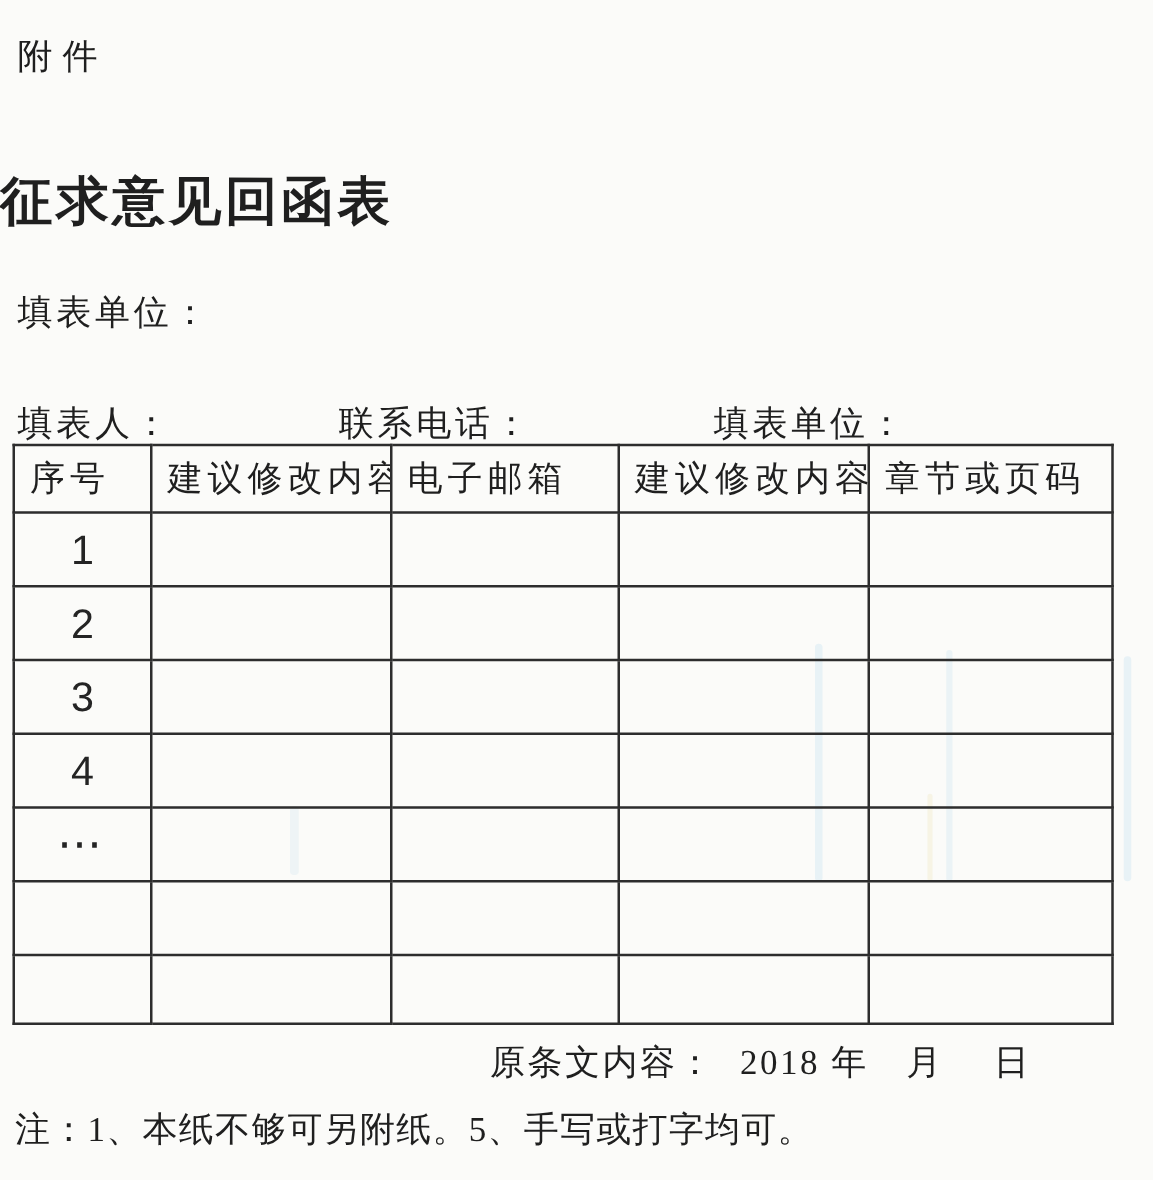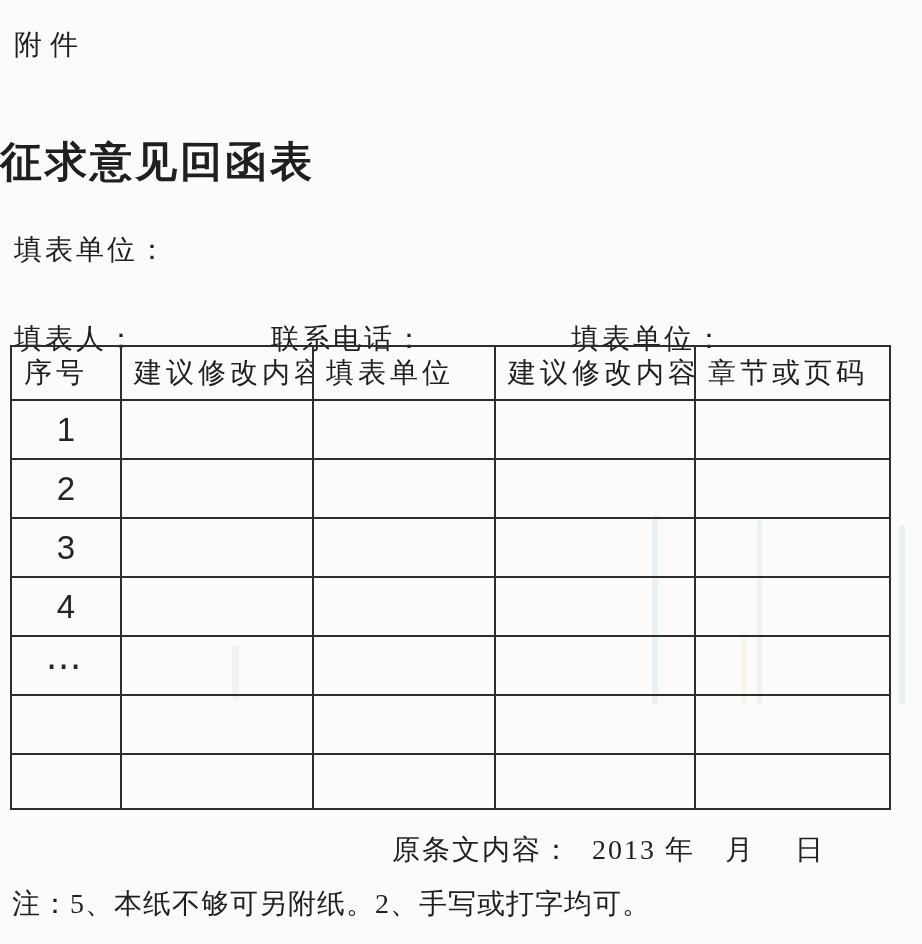--- a/index.html
+++ b/index.html
@@ -37,21 +37,21 @@
   .unit-line {
     position: absolute; left: 14px; top: 231px;
     font-size: 28px; letter-spacing: 3px;
   }
   .contact-line span { position: absolute; top: 288px; font-size: 28px; letter-spacing: 3px; margin-top: 32px; }
   .person-label { left: 14px; }
   .phone-label  { left: 271px; }
   .email-label  { left: 571px; }
 
   table.feedback {
-    position: absolute; left: 10px; top: 345px;
+    position: absolute; left: 10px; top: 355px;
     border-collapse: collapse;
     table-layout: fixed;
     width: 879px;
   }
   table.feedback th, table.feedback td {
     border: 2px solid #2d2d2d;
     vertical-align: middle;
     overflow: hidden;
   }
   table.feedback thead tr { height: 54px; }
@@ -118,21 +118,21 @@
       <col style="width:110px">
       <col style="width:192px">
       <col style="width:182px">
       <col style="width:200px">
       <col style="width:195px">
     </colgroup>
     <thead>
       <tr>
         <th>序号</th>
         <th>建议修改内容</th>
-        <th>填表单位</th>
+        <th>电子邮箱</th>
         <th>建议修改内容</th>
         <th>章节或页码</th>
       </tr>
     </thead>
     <tbody>
       <tr>
         <td class="rowlabel">1</td>
         <td></td>
         <td></td>
         <td></td>
@@ -176,17 +176,17 @@
       <tr>
         <td class="rowlabel"></td>
         <td></td>
         <td></td>
         <td></td>
         <td></td>
       </tr>
     </tbody>
   </table>
 
-  <div class="date-line"><span>原条文内容：</span><span class="yr">2013 年</span><span class="mo">月</span><span class="dy">日</span></div>
+  <div class="date-line"><span>原条文内容：</span><span class="yr">2018 年</span><span class="mo">月</span><span class="dy">日</span></div>
 
-  <div class="note-line">注：5、本纸不够可另附纸。2、手写或打字均可。</div>
+  <div class="note-line">注：1、本纸不够可另附纸。5、手写或打字均可。</div>
 
 </div>
 
 </body></html>

